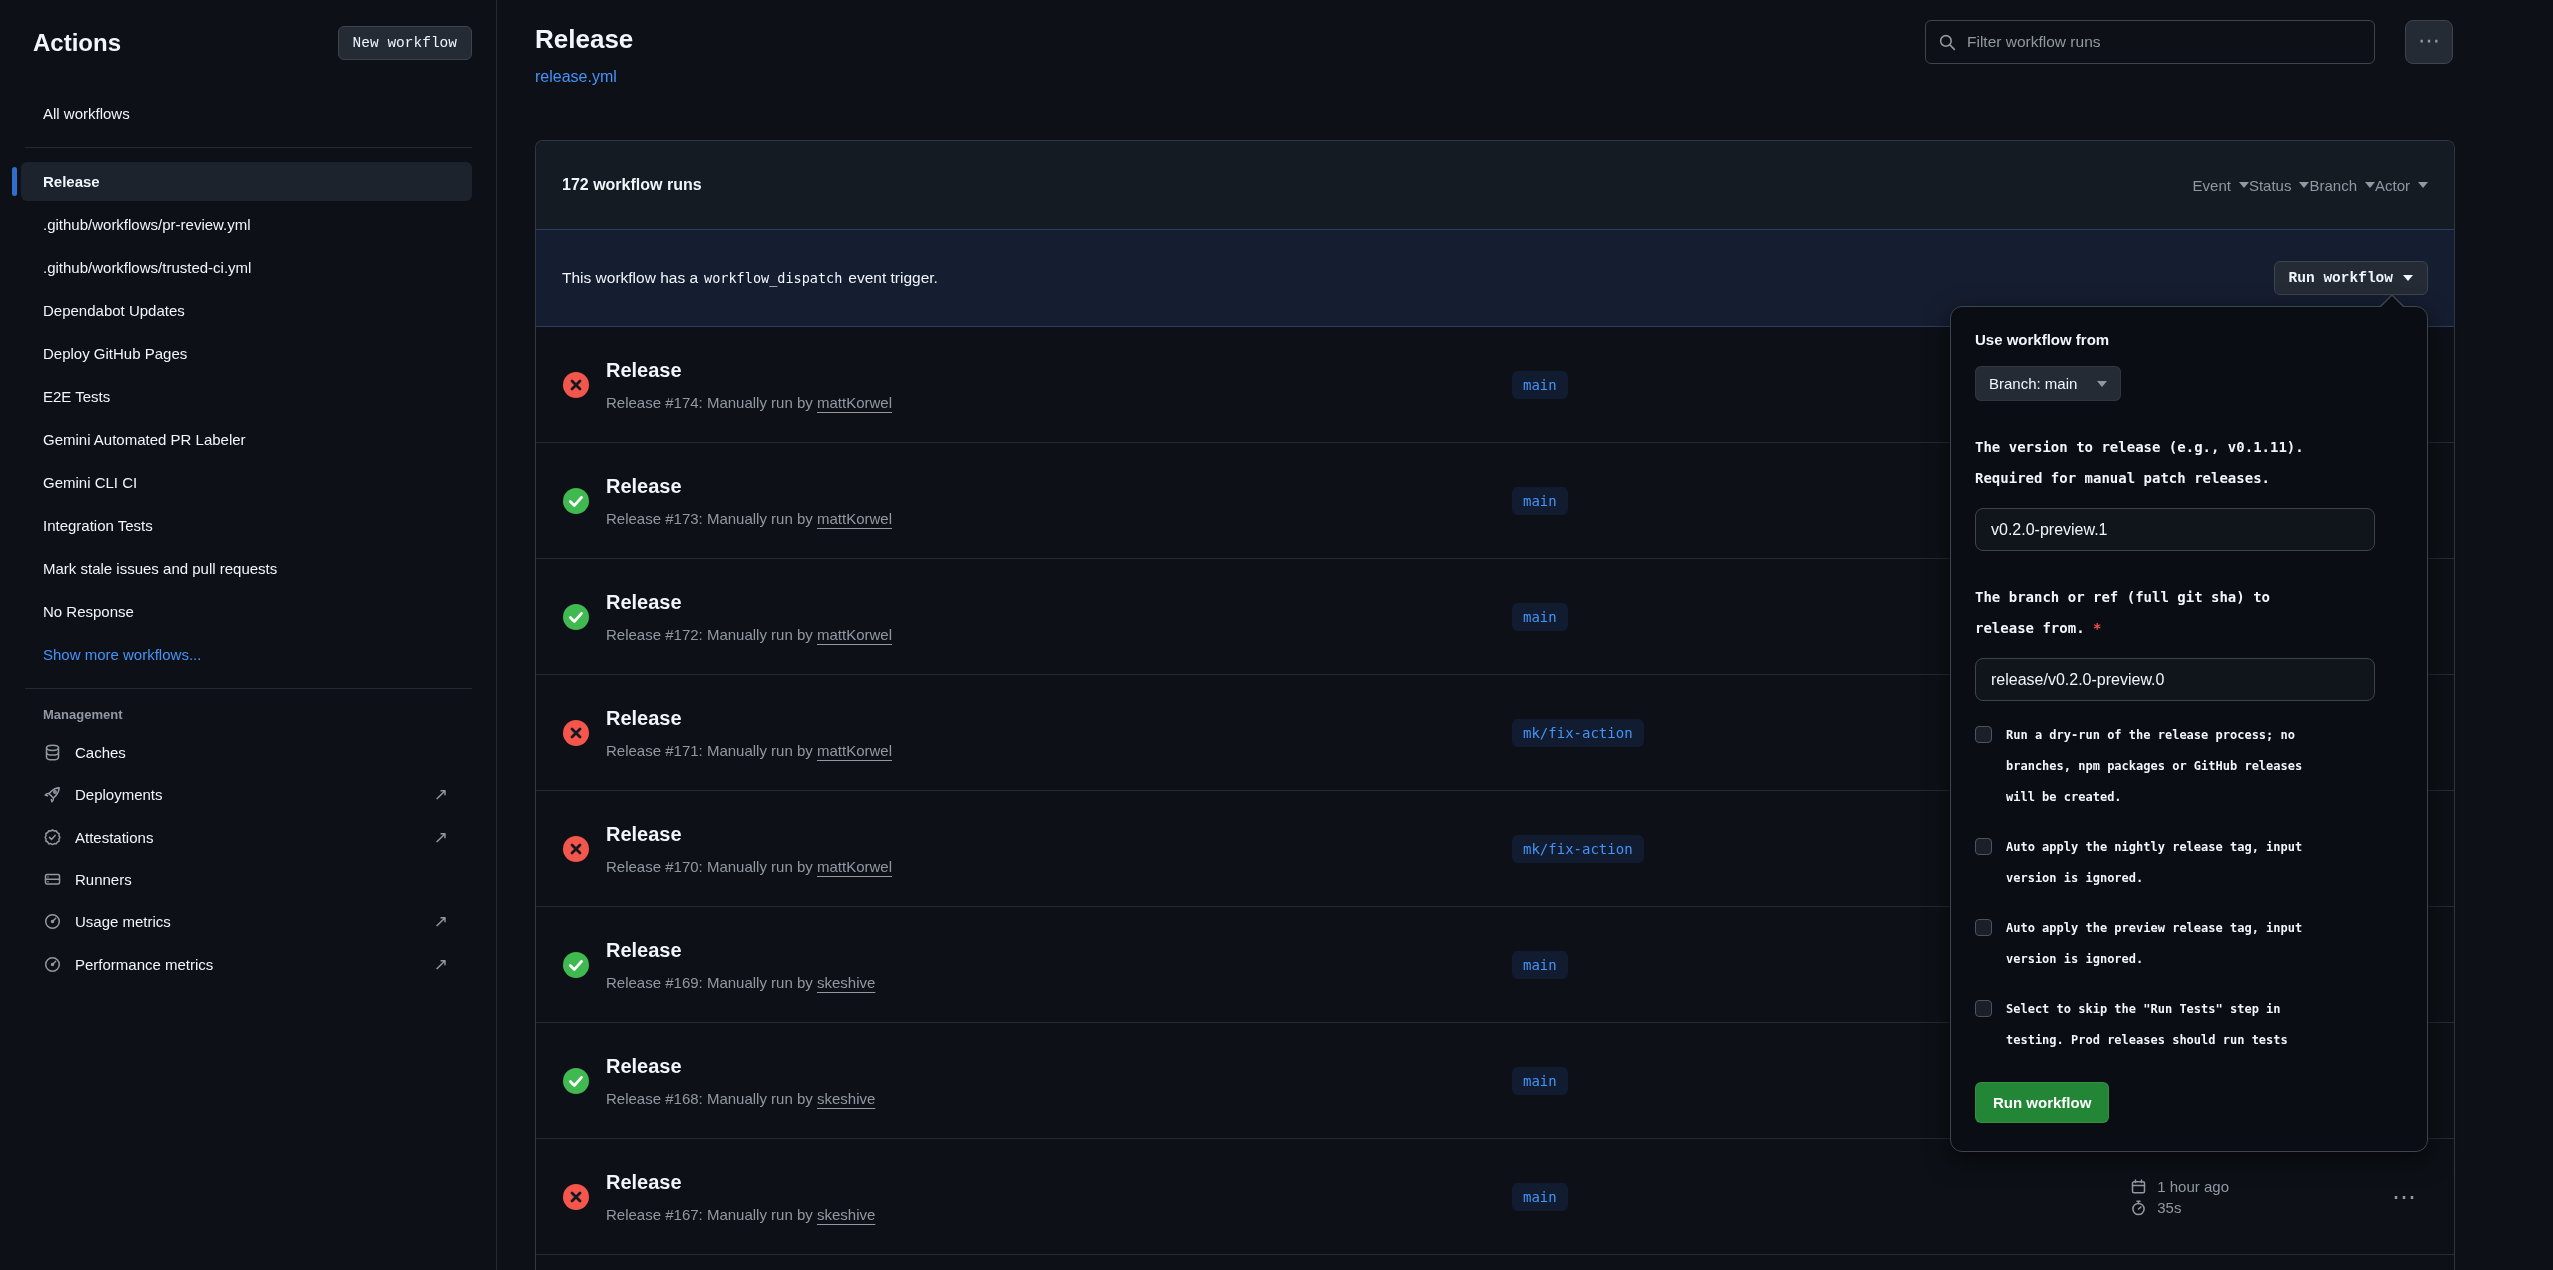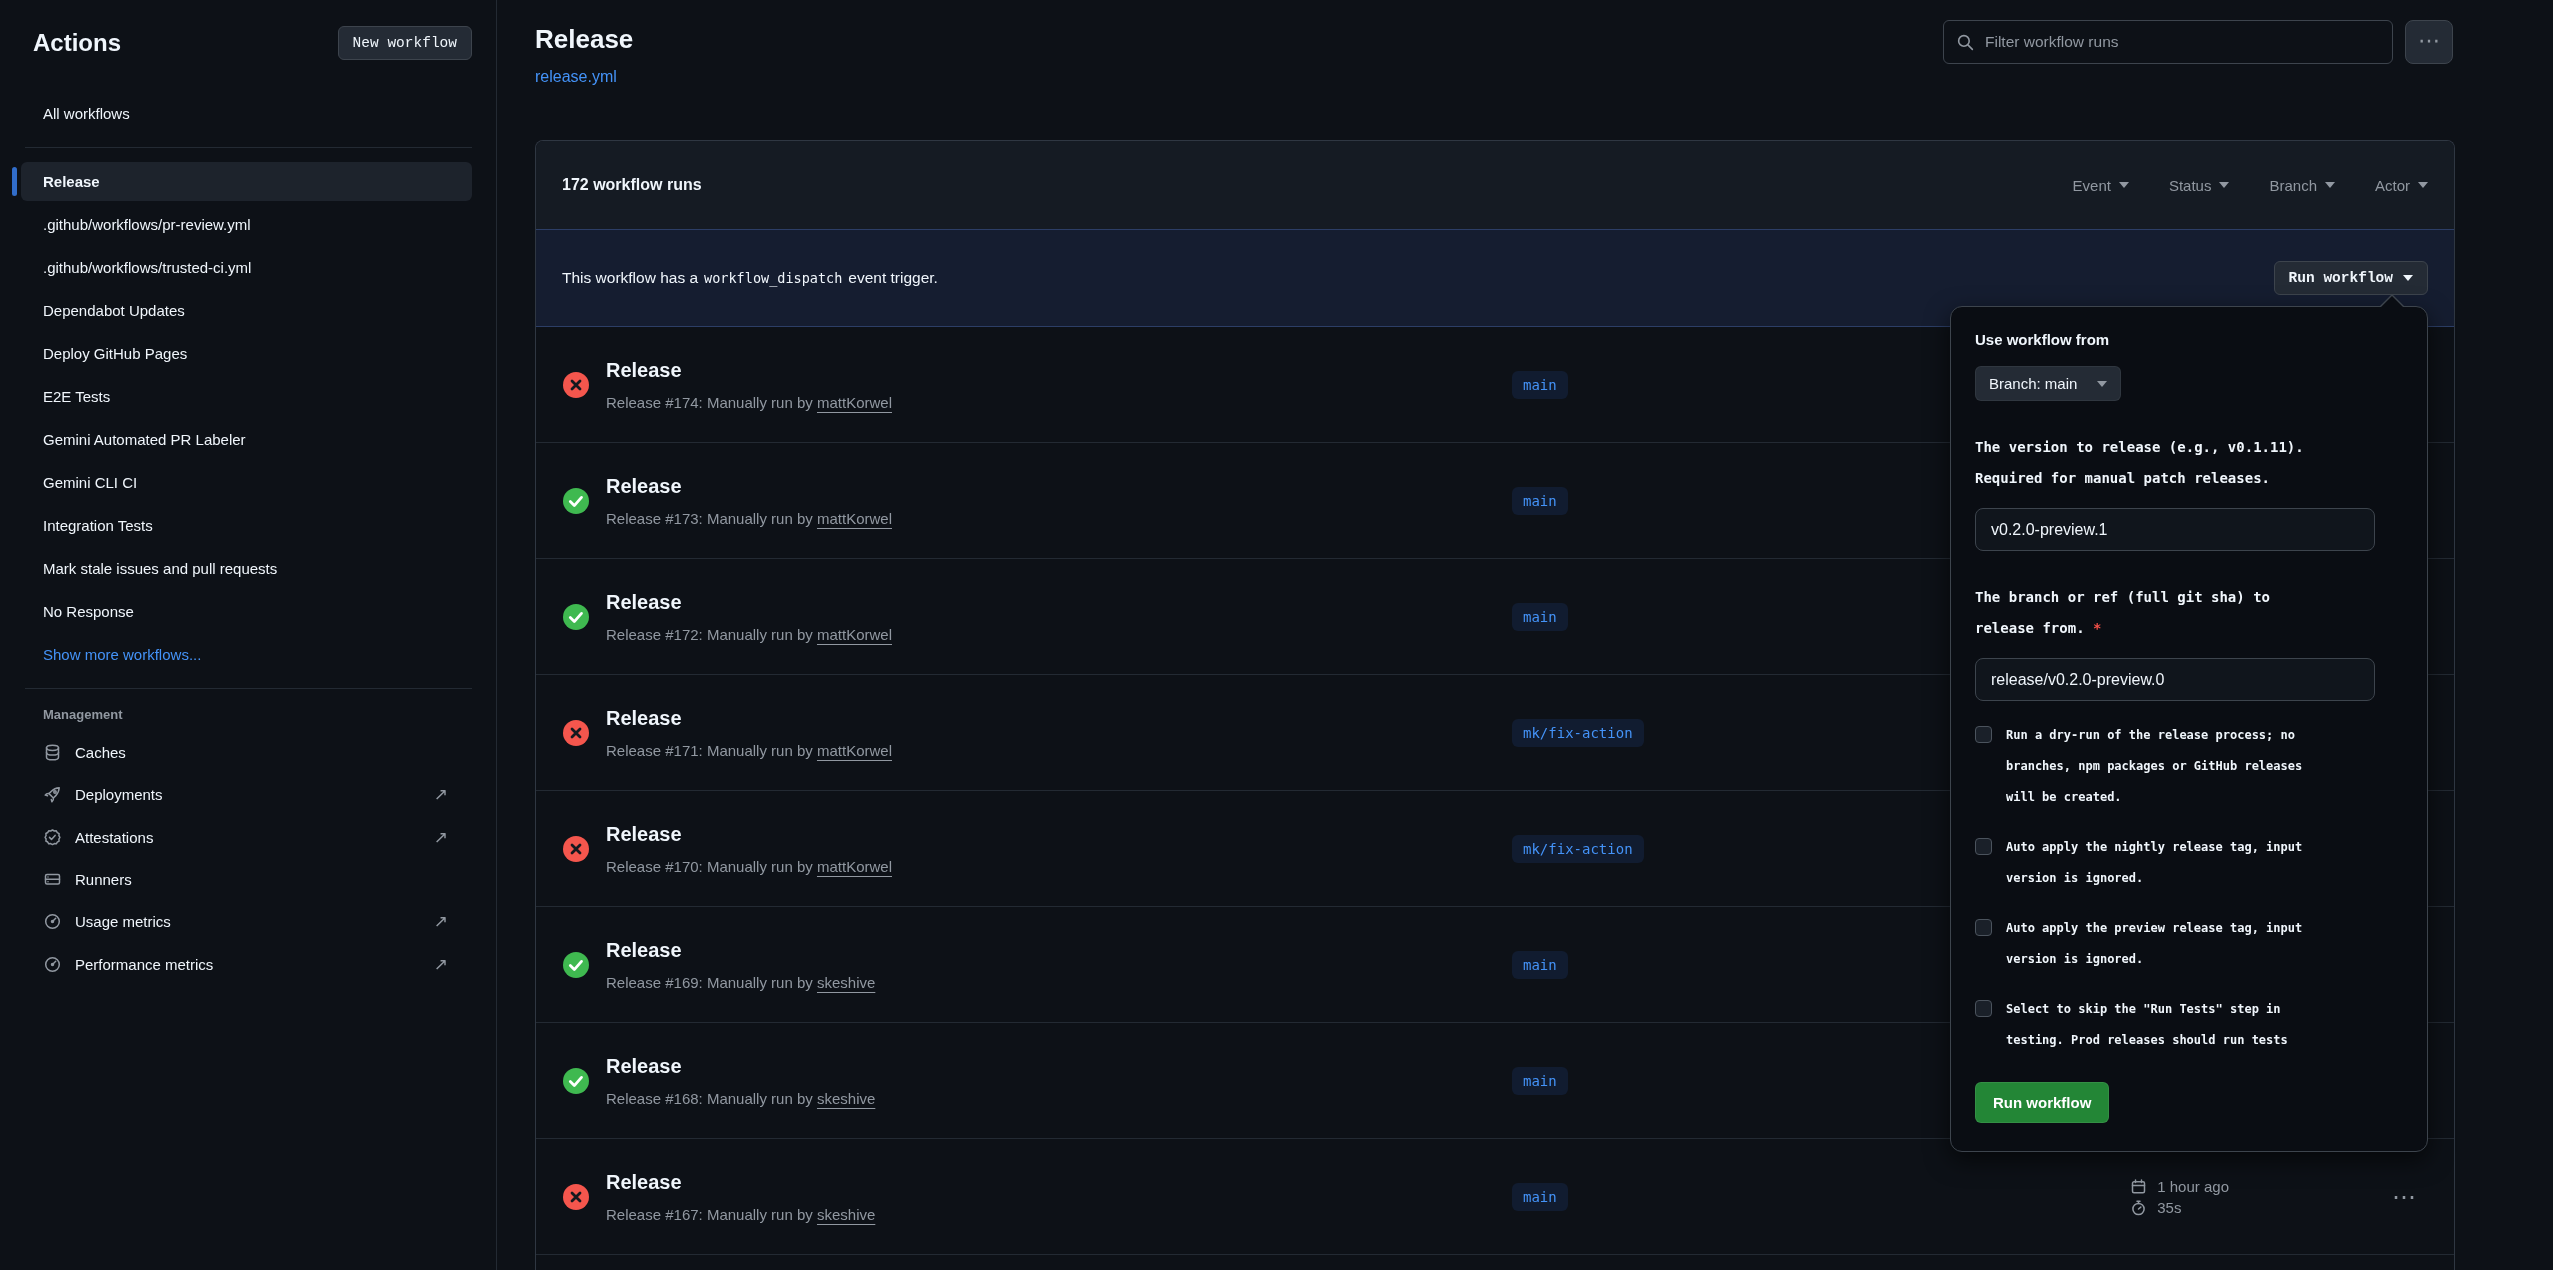--- a/index.html
+++ b/index.html
@@ -28,30 +28,30 @@
   .mgmt-label{font-size:13px; font-weight:bold; color:var(--muted); margin:18px 0 10px 10px;}
   .mgmt-item{display:flex; align-items:center; gap:13px; padding:11px 10px; font-size:15px; border-radius:6px; cursor:pointer;}
   .mgmt-item .ext{margin-left:auto; color:var(--muted); font-size:17px; margin-right:14px;}
   .icon-svg{width:19px; height:19px; stroke:var(--muted); fill:none; stroke-width:1.5; stroke-linecap:round; stroke-linejoin:round; flex:0 0 19px;}
 
   
   .main{flex:1; position:relative;}
   .main-header{position:relative; height:140px;}
   .page-title{position:absolute; left:38px; top:24px; font-size:26px; font-weight:bold;}
   .file-link{position:absolute; left:38px; top:68px; font-size:16px; color:var(--link); text-decoration:none; cursor:pointer;}
-  .header-controls{position:absolute; right:100px; top:20px; display:flex; gap:12px; align-items:center;}
+  .header-controls{position:absolute; right:100px; top:20px; display:flex; gap:30px; align-items:center;}
   .filter-box{display:flex; align-items:center; gap:10px; width:450px; height:44px; border:1px solid var(--btn-border); border-radius:6px; padding:0 12px; background:var(--bg);}
   .filter-box input{flex:1; background:transparent; border:none; outline:none; color:var(--text); font-size:15.5px; font-family:"Liberation Sans", sans-serif;}
   .filter-box input::placeholder{color:var(--muted);}
   .kebab-btn{width:48px; height:44px; background:var(--btn-bg); border:1px solid var(--btn-border); border-radius:8px; color:var(--muted); font-size:22px; line-height:40px; text-align:center; cursor:pointer;}
 
   .panel{margin:0 98px 0 38px; border:1px solid var(--panel-border); border-bottom:none; border-radius:8px 8px 0 0; overflow:hidden;}
   .panel-header{height:88px; background:var(--header-bg); display:flex; align-items:center; padding:0 26px;}
   .runs-count{font-size:16px; font-weight:bold;}
-  .filters{margin-left:auto; display:flex; gap:40px;align-items:center;}
+  .filters{margin-left:auto; display:flex; align-items:center;}
   .filter-dd{color:var(--muted); font-size:15px; display:flex; align-items:center; gap:8px; cursor:pointer;}
   .caret{display:inline-block; width:0; height:0; border-left:5px solid transparent; border-right:5px solid transparent; border-top:6px solid var(--muted);}
   .banner{height:98px; background:var(--banner-bg); border-top:1px solid var(--banner-border); border-bottom:1px solid var(--banner-border); display:flex; align-items:center; padding:8px 26px; font-size:15.5px;}
   .banner code{font-family:"DejaVu Sans Mono", monospace; font-size:13.5px; padding:0 6px;}
   .banner .btn{margin-left:auto; display:flex; align-items:center; gap:10px; font-weight:bold;}
   .banner .btn .caret{border-top-color:var(--text);}
 
   .run-row{height:116px; border-bottom:1px solid var(--divider); display:flex; align-items:center; padding:0 26px; position:relative; background:var(--bg);}
   .run-row:last-child{border-bottom:none; height:16px;}
   .status-icon{width:28px; height:28px; flex:0 0 28px; margin-right:16px;}

